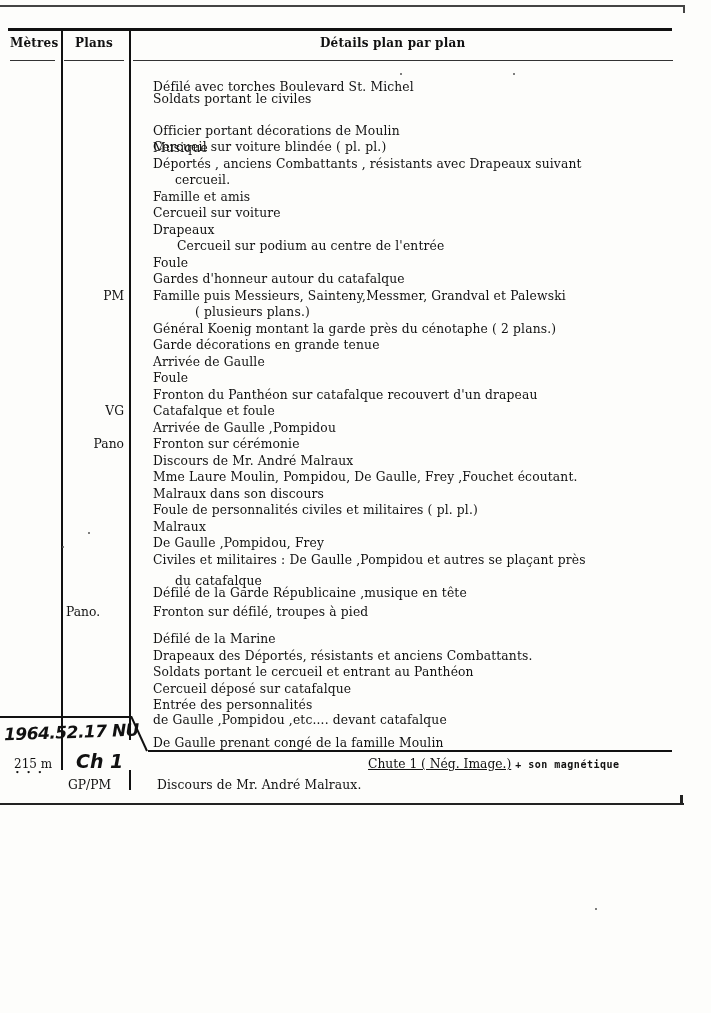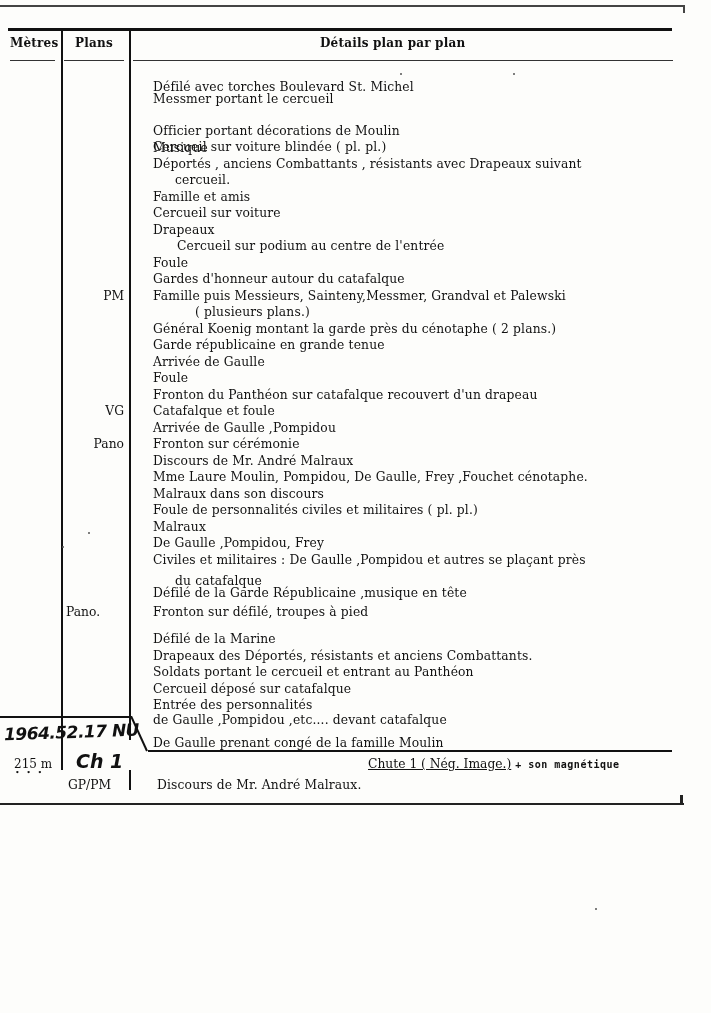--- a/index.html
+++ b/index.html
@@ -60,47 +60,47 @@
 
 <div class="abs hdr hdr-metres">Mètres</div>
 <div class="abs hdr hdr-plans">Plans</div>
 <div class="abs hdr hdr-details">Détails plan par plan</div>
 <div class="abs under u1"></div>
 <div class="abs under u2"></div>
 <div class="abs under u3"></div>
 
 <div id="rows">
     <div class="abs line" style="top: 80px;">Défilé avec torches Boulevard St. Michel</div>
-    <div class="abs line" style="top: 92px;">Messmer portant le cercueil</div>
+    <div class="abs line" style="top: 92px;">Soldats portant le civiles</div>
     <div class="abs line" style="top: 97px; margin-top: 44px;">Musique</div>
     <div class="abs line" style="top: 124px;">Officier portant décorations de Moulin</div>
     <div class="abs line" style="top: 140px;">Cercueil sur voiture blindée ( pl. pl.)</div>
     <div class="abs line" style="top: 157px;">Déportés , anciens Combattants , résistants avec Drapeaux suivant</div>
     <div class="abs line indent" style="top: 173px;">cercueil.</div>
     <div class="abs line" style="top: 190px;">Famille et amis</div>
     <div class="abs line" style="top: 206px;">Cercueil sur voiture</div>
     <div class="abs line" style="top: 223px;">Drapeaux</div>
     <div class="abs line" style="top: 239px; margin-left: 24px;">Cercueil sur podium au centre de l'entrée</div>
     <div class="abs line" style="top: 256px;">Foule</div>
     <div class="abs line" style="top: 272px;">Gardes d'honneur autour du catafalque</div>
     <div class="abs line" style="top: 289px;">Famille puis Messieurs, Sainteny,Messmer, Grandval et Palewski</div>
     <div class="abs plan-label" style="top: 289px; right: 587px;">PM</div>
     <div class="abs line indent" style="top: 305px; margin-left: 20px;">( plusieurs plans.)</div>
     <div class="abs line" style="top: 322px;">Général Koenig montant la garde près du cénotaphe ( 2 plans.)</div>
-    <div class="abs line" style="top: 338px;">Garde républicaine en grande tenue</div>
+    <div class="abs line" style="top: 338px;">Garde décorations en grande tenue</div>
     <div class="abs line" style="top: 355px;">Arrivée de Gaulle</div>
     <div class="abs line" style="top: 371px;">Foule</div>
     <div class="abs line" style="top: 388px;">Fronton du Panthéon sur catafalque recouvert d'un drapeau</div>
     <div class="abs line" style="top: 404px;">Catafalque et foule</div>
     <div class="abs plan-label" style="top: 404px; right: 587px;">VG</div>
     <div class="abs line" style="top: 421px;">Arrivée de Gaulle ,Pompidou</div>
     <div class="abs line" style="top: 437px;">Fronton sur cérémonie</div>
     <div class="abs plan-label" style="top: 437px; right: 587px;">Pano</div>
     <div class="abs line" style="top: 454px;">Discours de Mr. André Malraux</div>
-    <div class="abs line" style="top: 470px;">Mme Laure Moulin, Pompidou, De Gaulle, Frey ,Fouchet cénotaphe.</div>
+    <div class="abs line" style="top: 470px;">Mme Laure Moulin, Pompidou, De Gaulle, Frey ,Fouchet écoutant.</div>
     <div class="abs line" style="top: 487px;">Malraux dans son discours</div>
     <div class="abs line" style="top: 503px;">Foule de personnalités civiles et militaires ( pl. pl.)</div>
     <div class="abs line" style="top: 520px;">Malraux</div>
     <div class="abs line" style="top: 536px;">De Gaulle ,Pompidou, Frey</div>
     <div class="abs line" style="top: 553px;">Civiles et militaires : De Gaulle ,Pompidou et autres se plaçant près</div>
     <div class="abs line indent" style="top: 574px;">du catafalque</div>
     <div class="abs line" style="top: 586px;">Défilé de la Garde Républicaine ,musique en tête</div>
     <div class="abs line" style="top: 605px;">Fronton sur défilé, troupes à pied</div>
     <div class="abs plan-label" style="top: 605px; left: 66px;">Pano.</div>
     <div class="abs line" style="top: 632px;">Défilé de la Marine</div>

